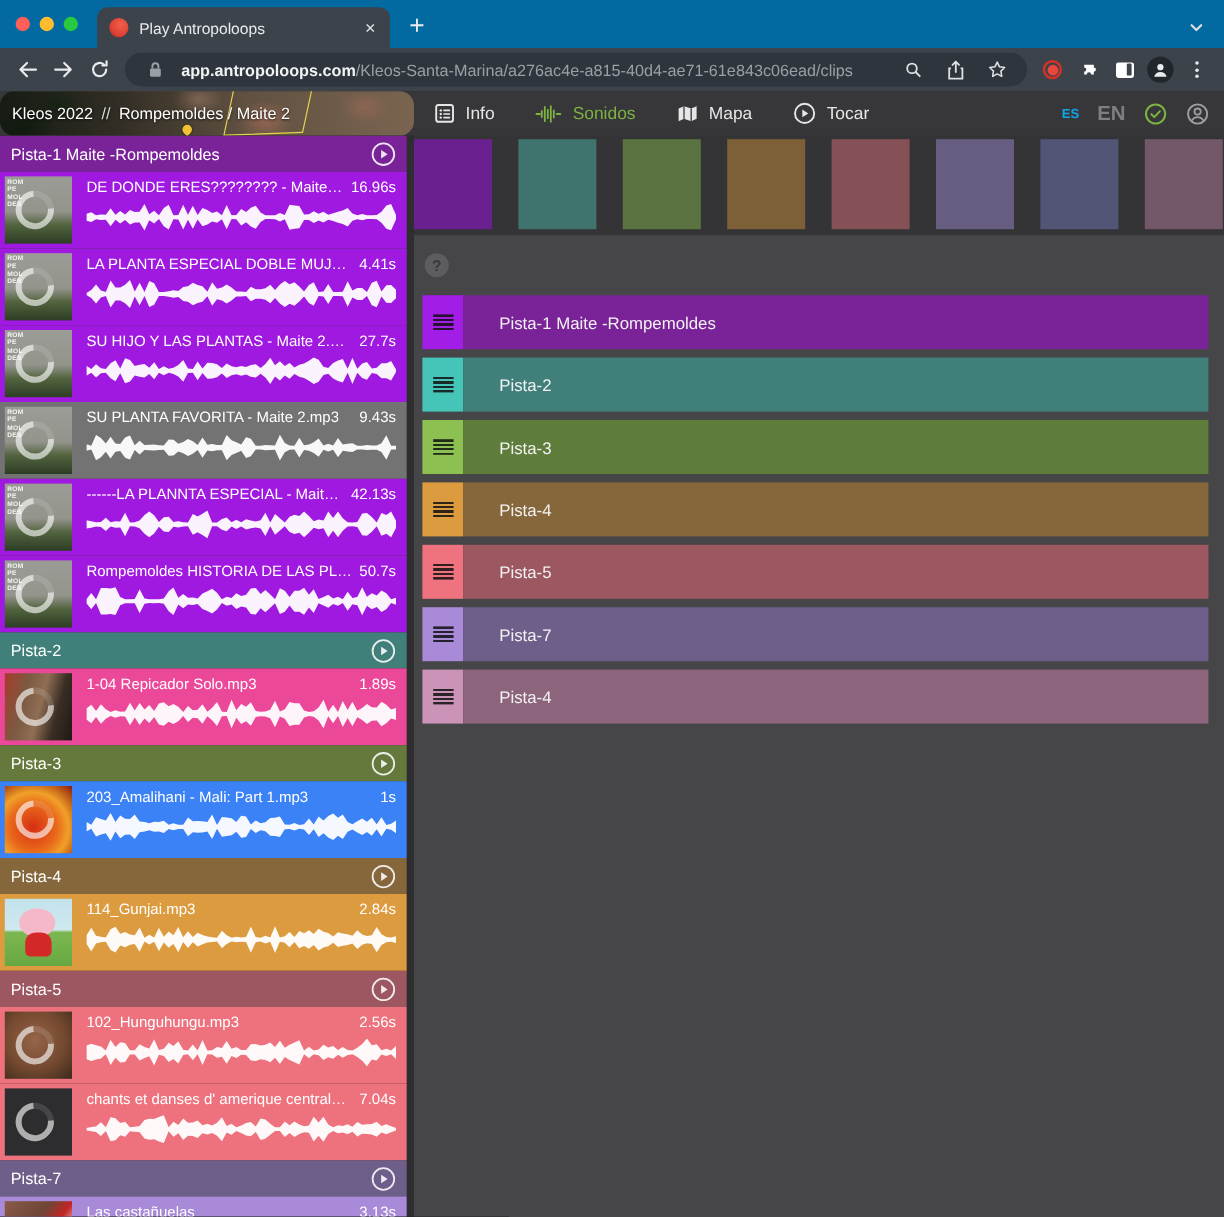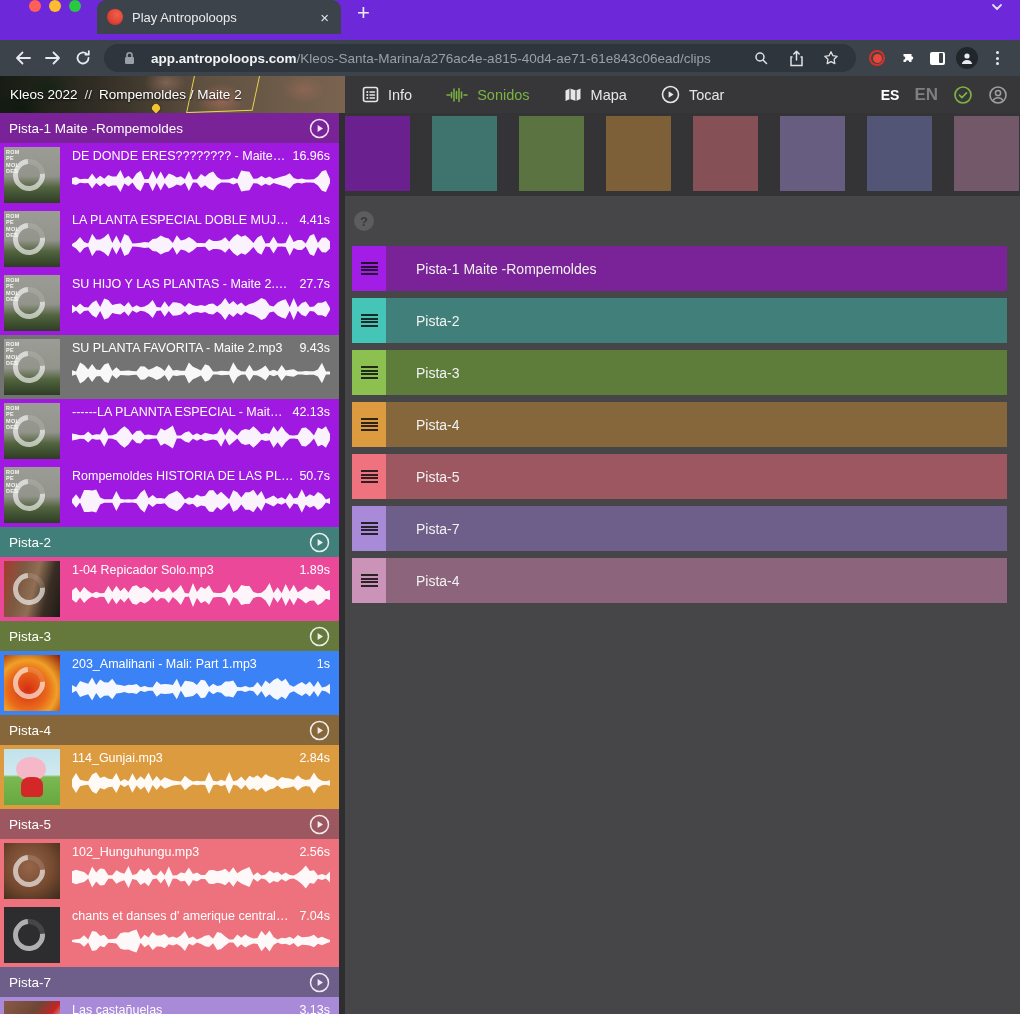--- a/index.html
+++ b/index.html
@@ -3,21 +3,21 @@
 <meta charset="utf-8">
 <style>
   * { margin:0; padding:0; box-sizing:border-box; }
   html,body { background:#1a1a1a; }
   #app {
     width:1020px; height:1014px; overflow:hidden; position:relative;
     font-family:"Liberation Sans", sans-serif; background:#2e2e30;
     -webkit-font-smoothing:antialiased;
   }
   
-  .tabstrip { height:40px; background:#6d28d9; display:flex; align-items:flex-start;padding-left:16px; }
+  .tabstrip { height:40px; background:#0369a1; display:flex; align-items:flex-end; }
   .traffic { display:flex; gap:8px; padding:0 16px 14px 13px; }
   .dot { width:12px; height:12px; border-radius:50%; }
   .dot.r { background:#ff5f57; } .dot.y { background:#febc2e; } .dot.g { background:#28c840; }
   .btab { width:244px; height:34px; background:#3d434b; border-radius:9px 9px 0 0;
     display:flex; align-items:center; padding:0 10px; gap:9px; color:#e8eaed; font-size:13px; }
   .favicon { width:16px; height:16px; border-radius:50%; flex:none;
     background: radial-gradient(circle at 62% 35%, #f0604a 0%, #e04436 55%, #b22c22 100%); }
   .btab-title { flex:1; white-space:nowrap; overflow:hidden; }
   .tclose { color:#dfe1e5; font-size:15px; padding:0 2px; }
   .newtab { color:#e8eaed; font-size:22px; font-weight:300; padding:0 0 6px 16px; }
@@ -46,34 +46,35 @@
     color:#fff; font-size:13.5px; padding-left:10px; gap:7px; overflow:hidden;
     background-color:#5f5548;
     background-image:
       radial-gradient(30px 18px at 14% 30%, rgba(38,58,34,.95), transparent 70%),
       radial-gradient(36px 24px at 6% 85%, rgba(30,48,28,.95), transparent 70%),
       radial-gradient(30px 20px at 48% 18%, rgba(166,130,108,.85), transparent 70%),
       radial-gradient(34px 24px at 64% 66%, rgba(172,116,95,.9), transparent 70%),
       radial-gradient(30px 20px at 88% 36%, rgba(150,106,88,.85), transparent 70%),
       linear-gradient(90deg, #2c3828 0%, #494336 28%, #6d5c4a 58%, #7a6450 100%);
     text-shadow:0 1px 2px rgba(0,0,0,.8);
+    border-radius:12px;
   }
   .bc::before { content:""; position:absolute; inset:0;
     background:linear-gradient(90deg, rgba(0,0,0,.5), rgba(0,0,0,.12) 60%, rgba(0,0,0,0)); }
   .bc .poly { position:absolute; right:88px; top:-8px; width:66px; height:44px;
     border:1.5px solid #e6d44e; transform:skewX(-14deg) rotate(-2deg); }
   .bc .pin { position:absolute; left:152px; bottom:1px; width:8px; height:8px; background:#f2c233;
     border-radius:50% 50% 50% 0; transform:rotate(-45deg); box-shadow:0 0 2px rgba(0,0,0,.6); }
   .bc span { position:relative; }
   .bc .sep { color:#ddd; }
   .apptabs { flex:1; display:flex; align-items:center; gap:34px; padding-left:17px; }
   .apptab { display:flex; align-items:center; gap:9px; color:#e6e6e6; font-size:14.5px; }
   .apptab.active { color:#7cb342; }
   .hdr-right { margin-left:auto; display:flex; align-items:center; gap:15px; padding-right:12px; }
-  .lang-es { color:#ffffff; font-weight:bold; font-size:14px; }
+  .lang-es { color:#0ea5e9; font-weight:bold; font-size:11px; }
   .lang-en { color:#7f7f82; font-weight:bold; font-size:17px; }
   
   .content { display:flex; height:901px; background:#2e2e30; }
   .sidebar { width:339px; flex:none; margin-right:6px; overflow:hidden; background:#343436; }
   .sec-header { height:30px; display:flex; align-items:center; justify-content:space-between;
     padding:0 9px; color:#fff; font-size:13.5px; }
   .clip { height:64px; display:flex; }
   .thumb { width:56px; height:56px; margin:4px 0 4px 4px; flex:none; position:relative; overflow:hidden; }
   .loop-arc { position:absolute; left:50%; top:50%; width:32px; height:32px; margin:-16px 0 0 -19px;
     border:5px solid rgba(255,255,255,.62); border-top-color:rgba(255,255,255,.12);

